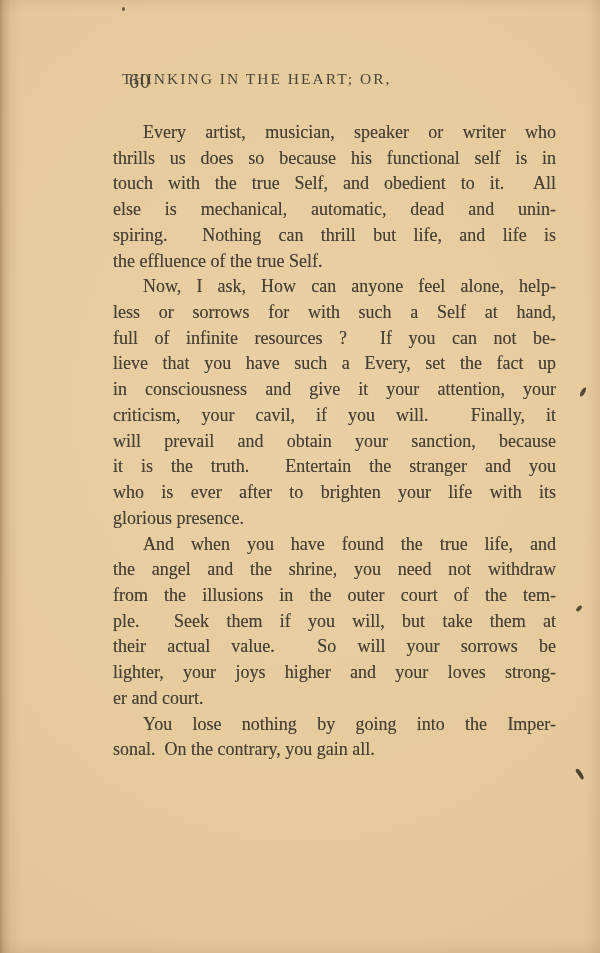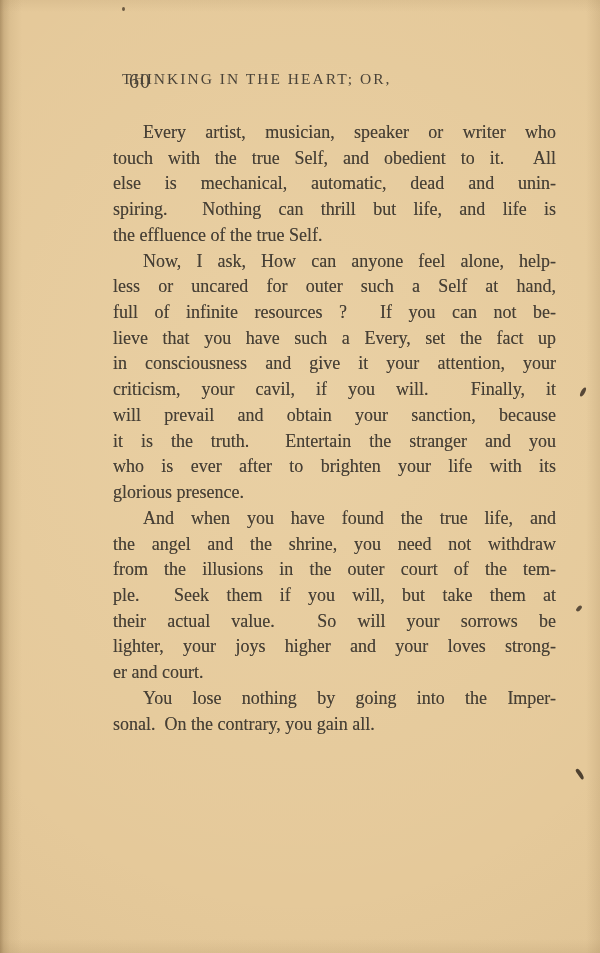--- a/index.html
+++ b/index.html
@@ -95,29 +95,30 @@
 
   <div class="header">
     <span class="pagenum">60</span>
     <span class="running-title">THINKING IN THE HEART; OR,</span>
   </div>
 
   <div class="textblock">
 
     <div class="para">
       <div class="line first">Every artist, musician, speaker or writer who</div>
+      <div class="line">thrills us does so because his functional self is in</div>
       <div class="line">touch with the true Self, and obedient to it.&nbsp; All</div>
       <div class="line">else is mechanical, automatic, dead and unin-</div>
       <div class="line">spiring.&nbsp; Nothing can thrill but life, and life is</div>
       <div class="line end">the effluence of the true Self.</div>
     </div>
 
     <div class="para">
       <div class="line first">Now, I ask, How can anyone feel alone, help-</div>
-      <div class="line">less or uncared for outer such a Self at hand,</div>
+      <div class="line">less or sorrows for with such a Self at hand,</div>
       <div class="line">full of infinite resources ?&nbsp; If you can not be-</div>
       <div class="line">lieve that you have such a Every, set the fact up</div>
       <div class="line">in consciousness and give it your attention, your</div>
       <div class="line">criticism, your cavil, if you will.&nbsp; Finally, it</div>
       <div class="line">will prevail and obtain your sanction, because</div>
       <div class="line">it is the truth.&nbsp; Entertain the stranger and you</div>
       <div class="line">who is ever after to brighten your life with its</div>
       <div class="line end">glorious presence.</div>
     </div>
 

